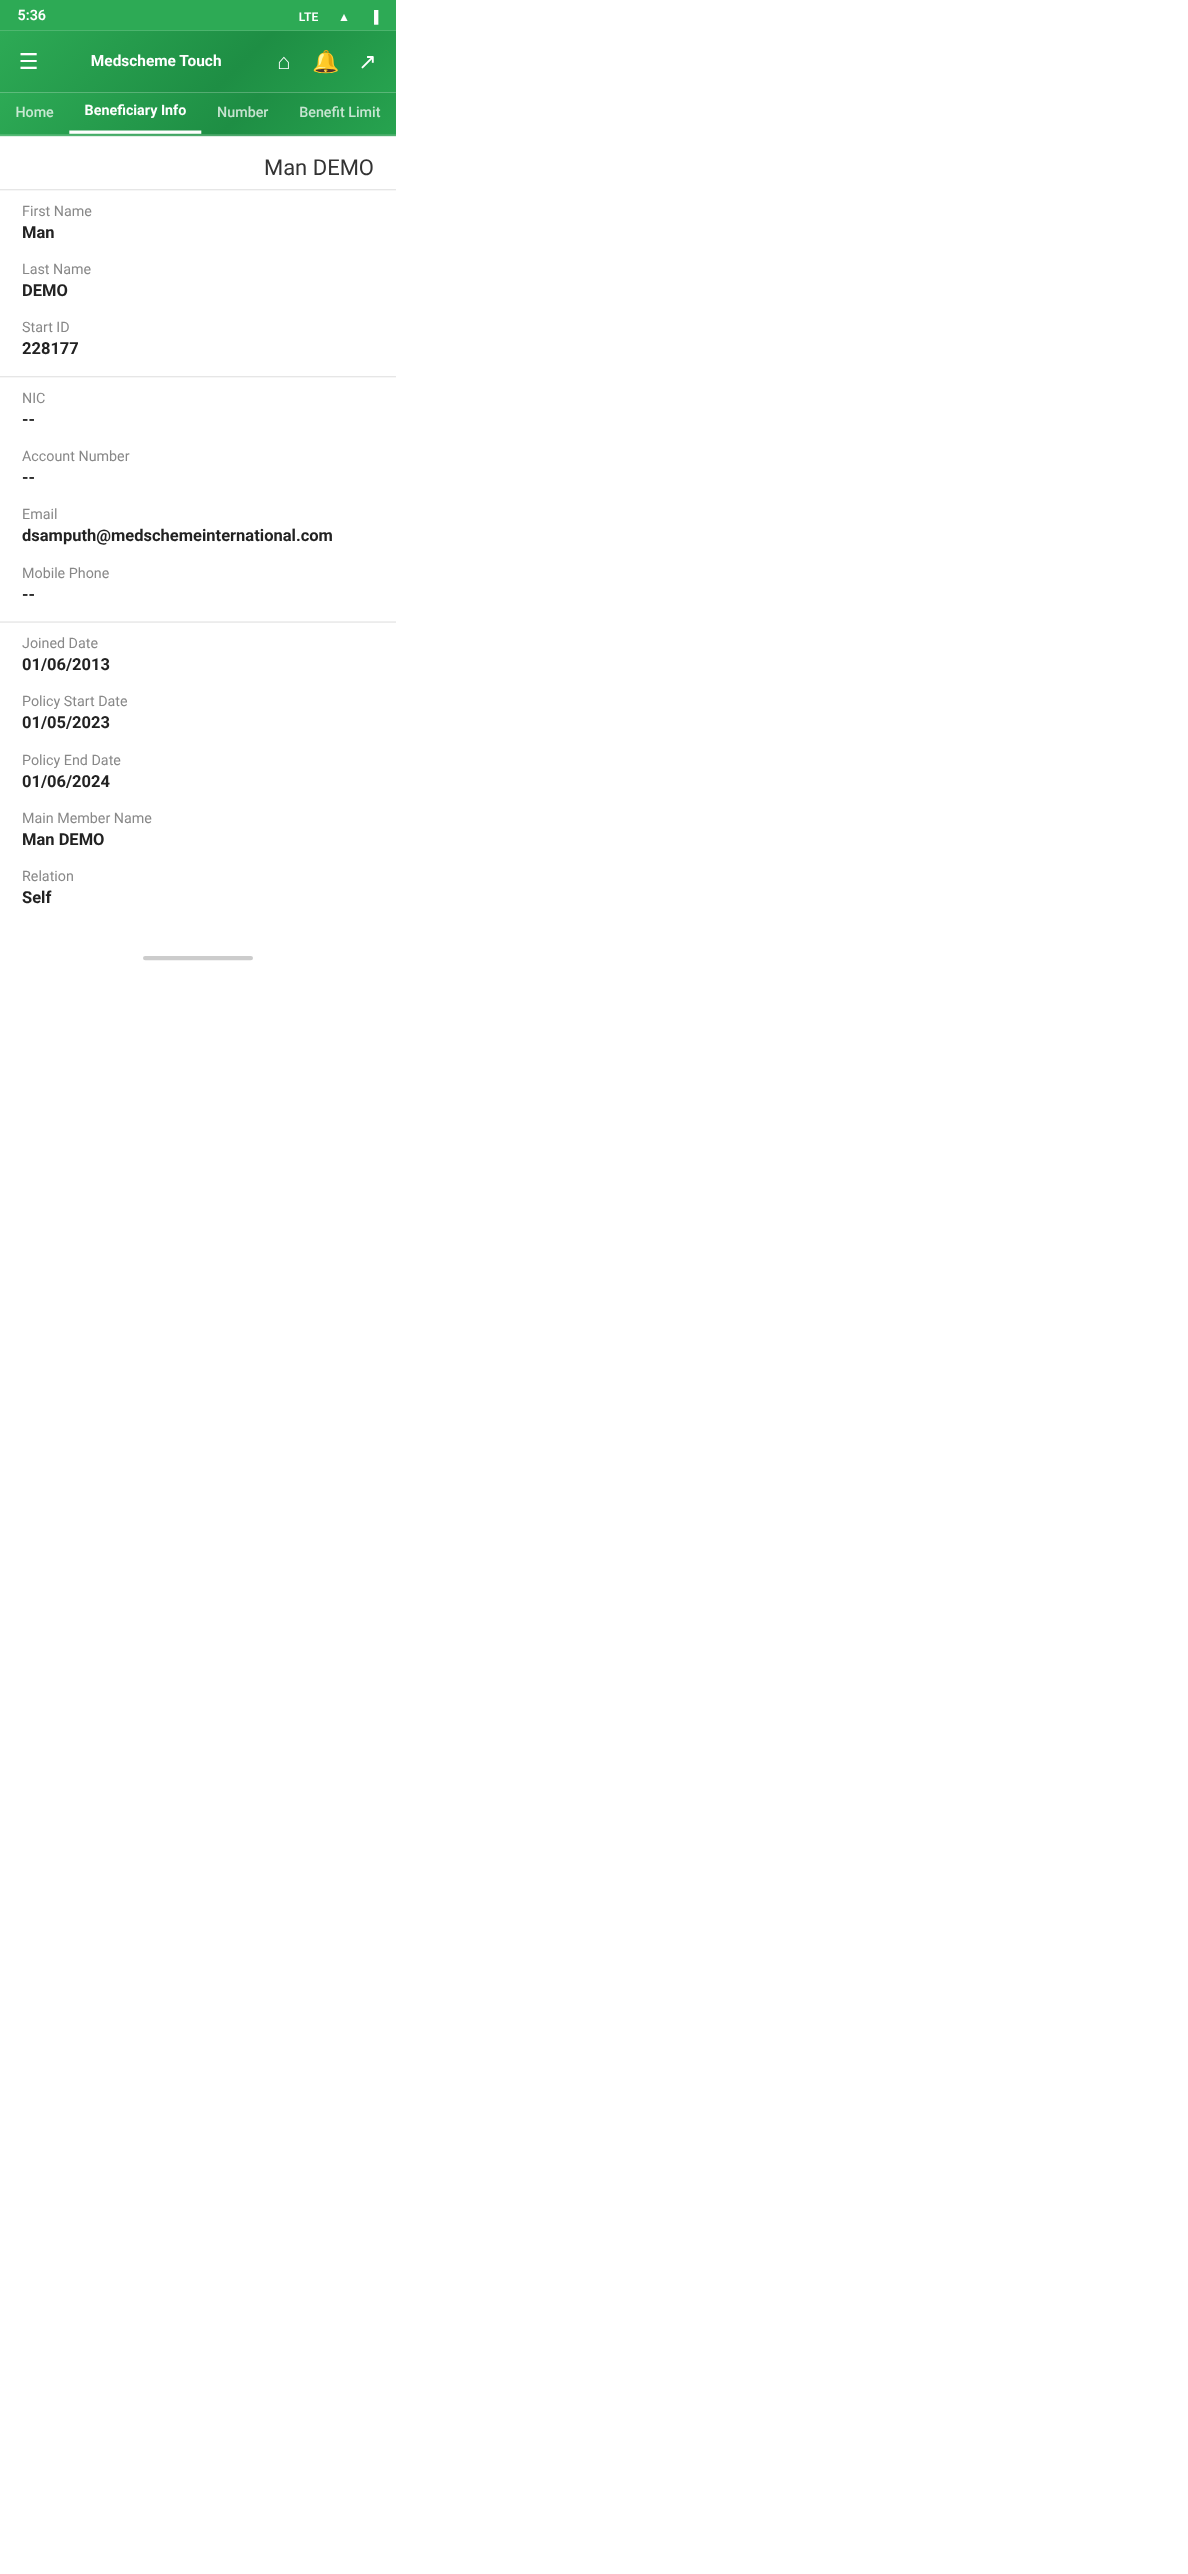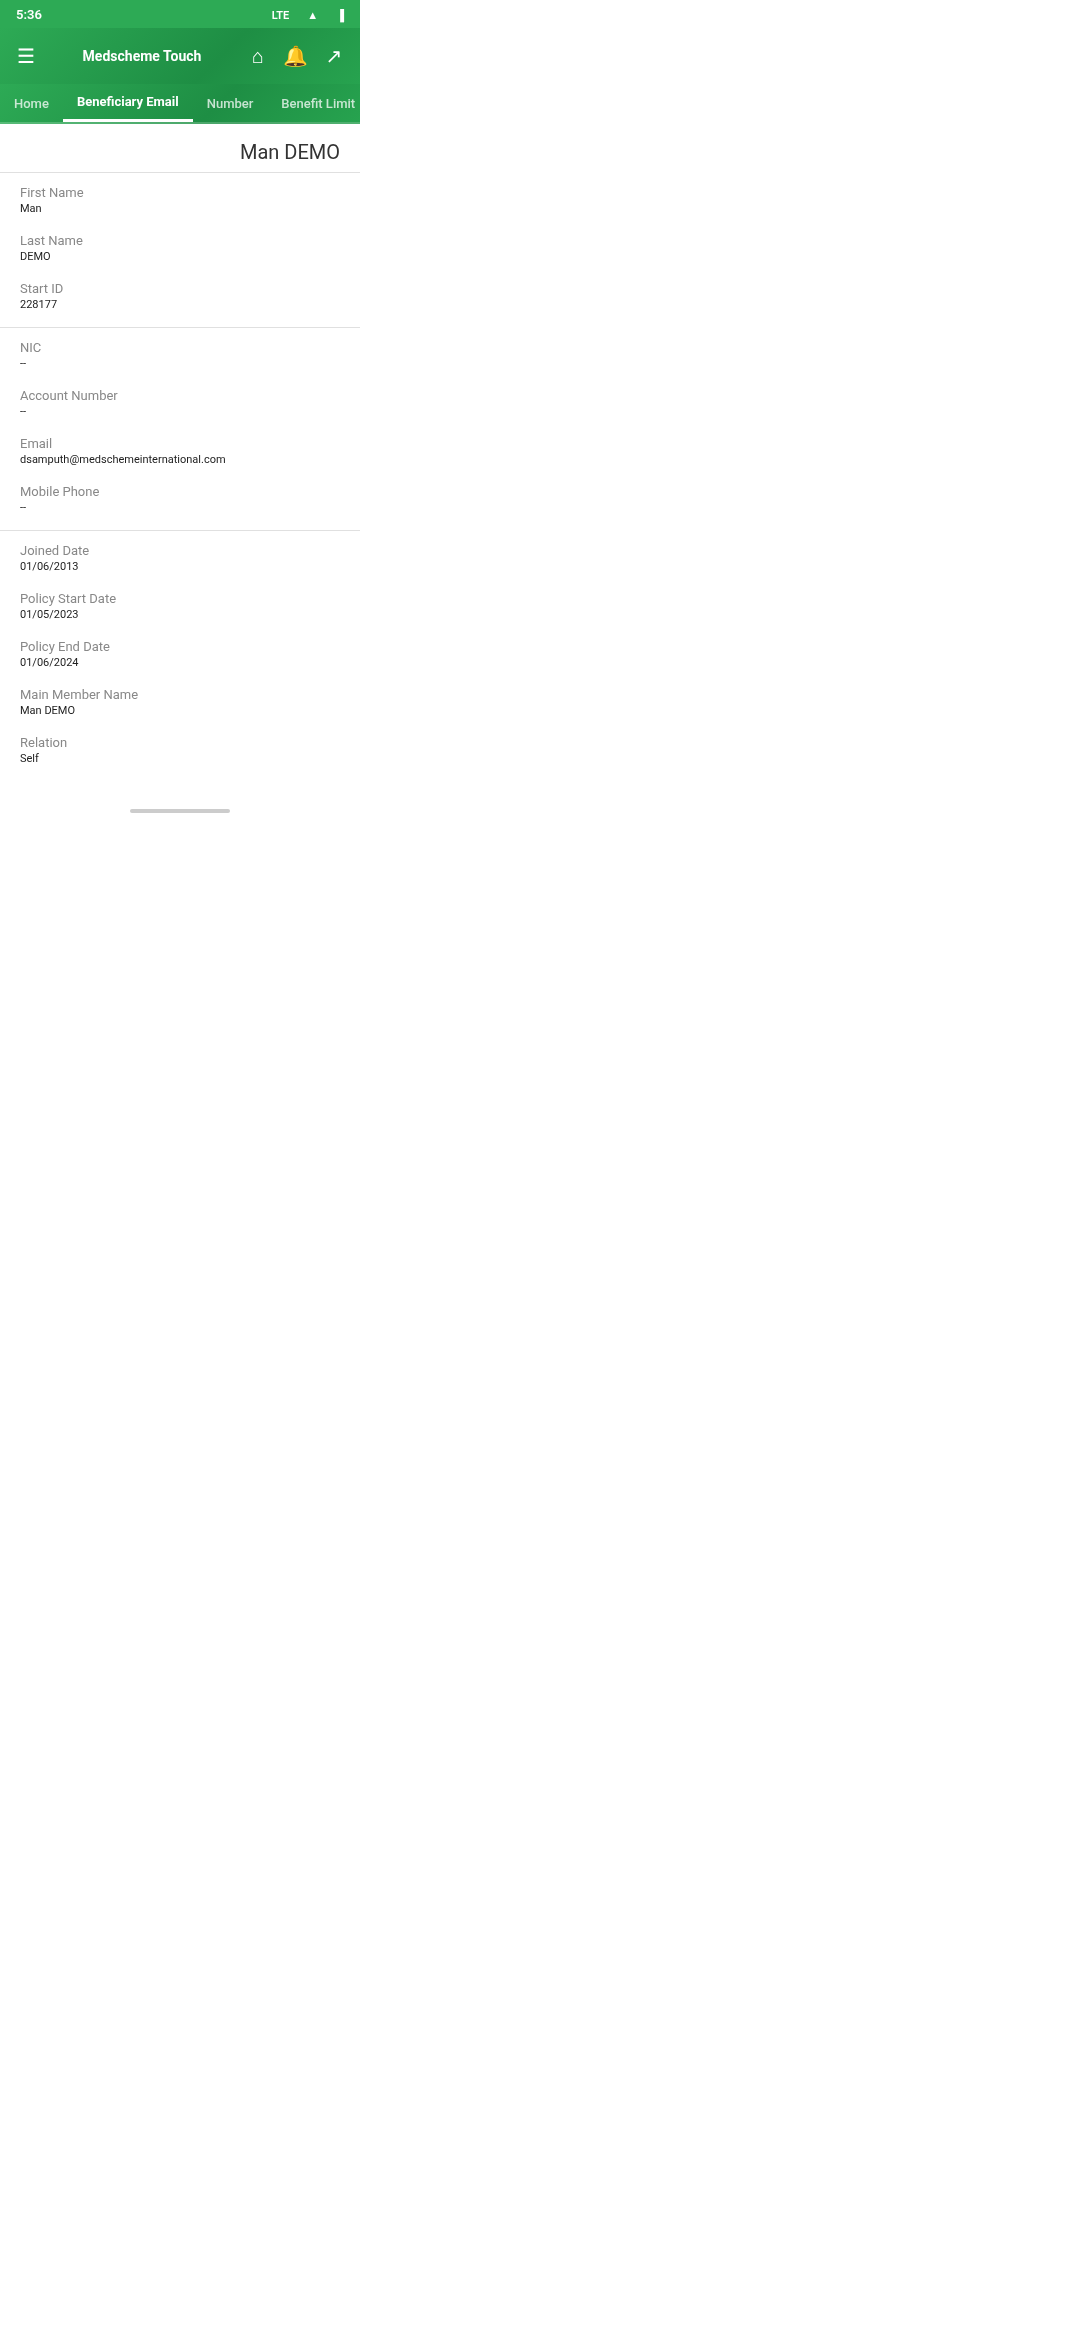--- a/index.html
+++ b/index.html
@@ -117,23 +117,23 @@
     }
     .field:last-child {
       margin-bottom: 4px;
     }
     .field-label {
       font-size: 13px;
       color: #888888;
       margin-bottom: 2px;
     }
     .field-value {
-      font-size: 11px;
+      font-size: 15px;
       color: #222222;
-      font-weight: 400;
+      font-weight: 700;
     }
 
     
     .home-indicator {
       background: #ffffff;
       display: flex;
       justify-content: center;
       padding: 8px 0;
       margin-top: 20px;
     }
@@ -160,21 +160,21 @@
   <span class="app-bar-icon">☰</span>
   <span class="app-bar-title">Medscheme Touch</span>
   <span class="app-bar-icon">⌂</span>
   <span class="app-bar-icon">🔔</span>
   <span class="app-bar-icon">↗</span>
 </div>
 
 <div class="tab-bar">
 
 <div class="tab-item">Home</div>
-    <div class="tab-item active">Beneficiary Email</div>
+    <div class="tab-item active">Beneficiary Info</div>
     <div class="tab-item">Number</div>
     <div class="tab-item">Benefit Limit</div>
     <div class="tab-item">Snap &amp; Send</div>
   </div>
 
 <div class="content">
   <div class="member-name-header">Man  DEMO</div>
 
 <div class="section">
       <div class="field">

